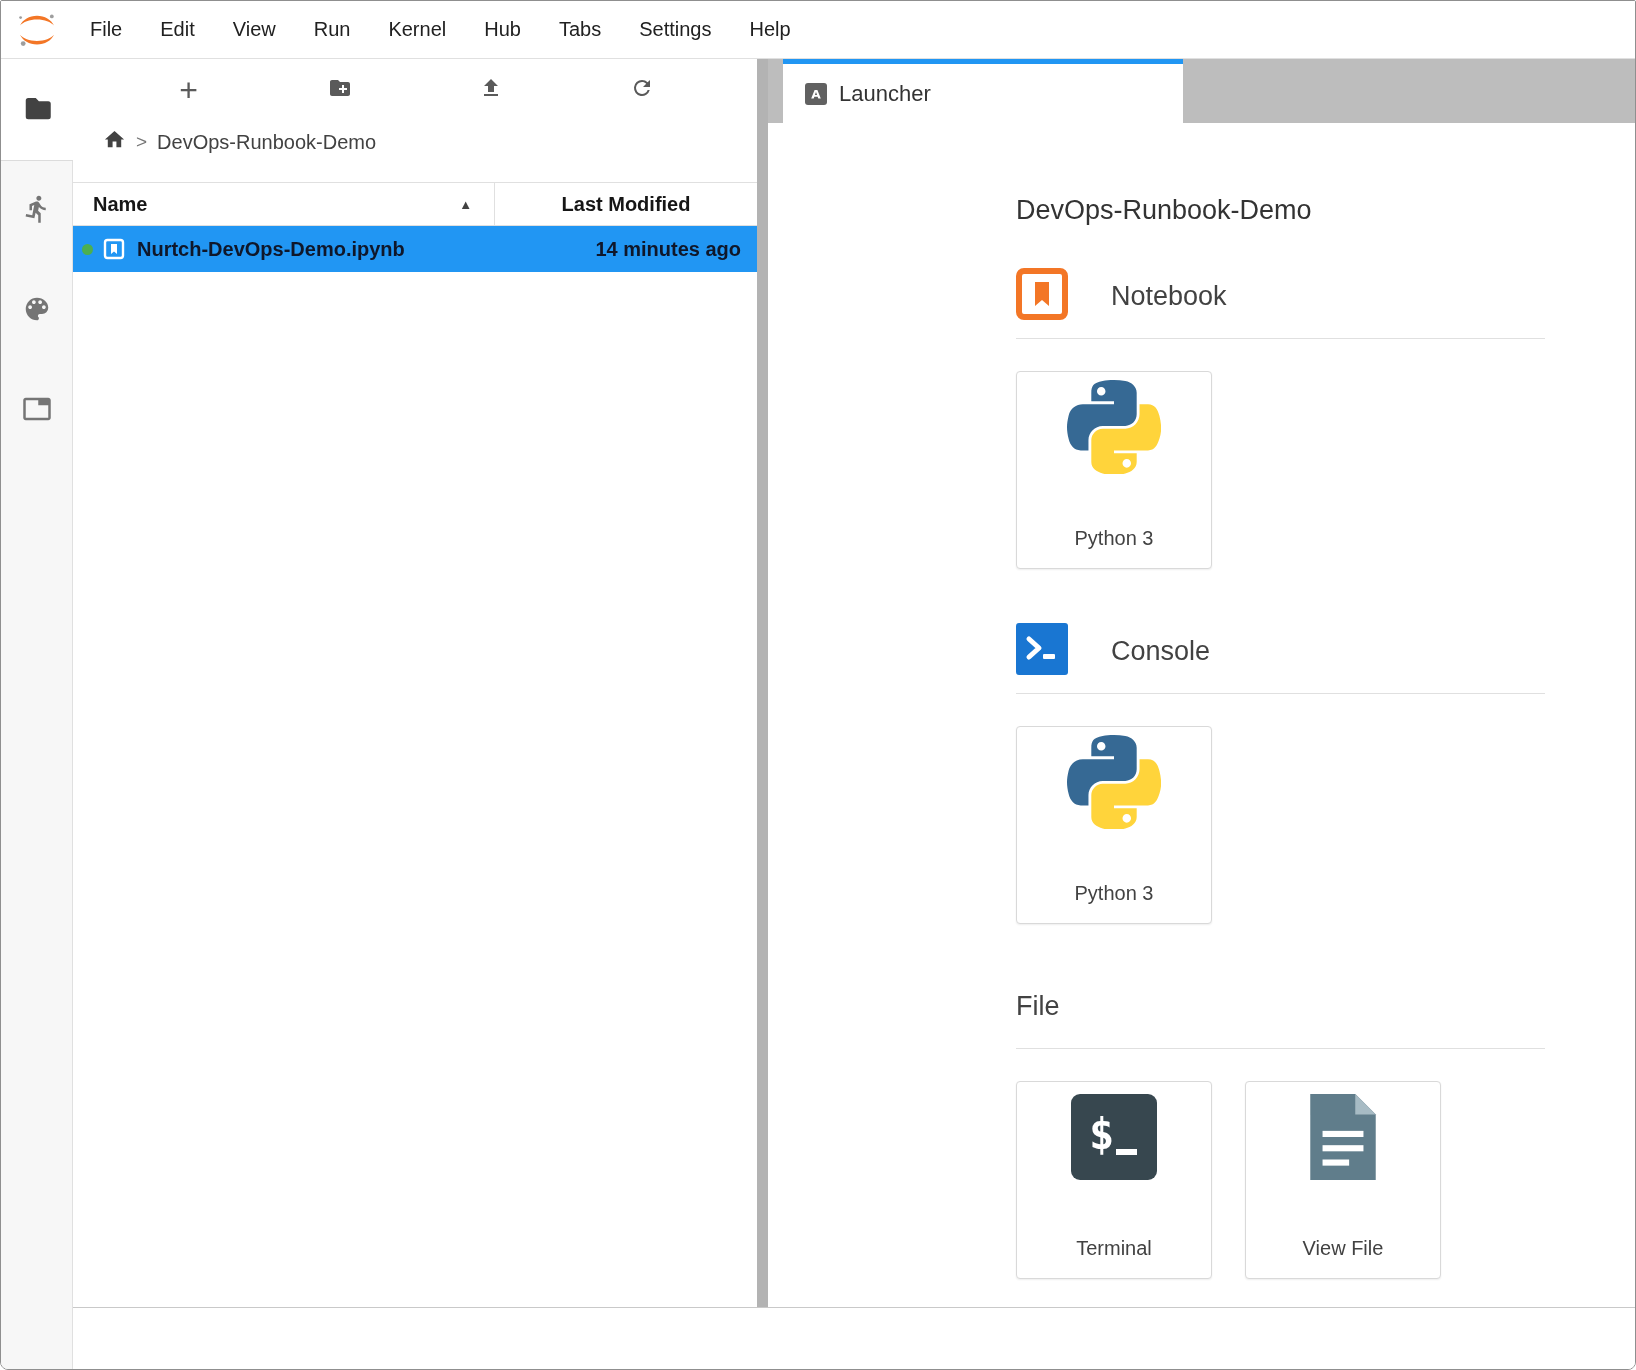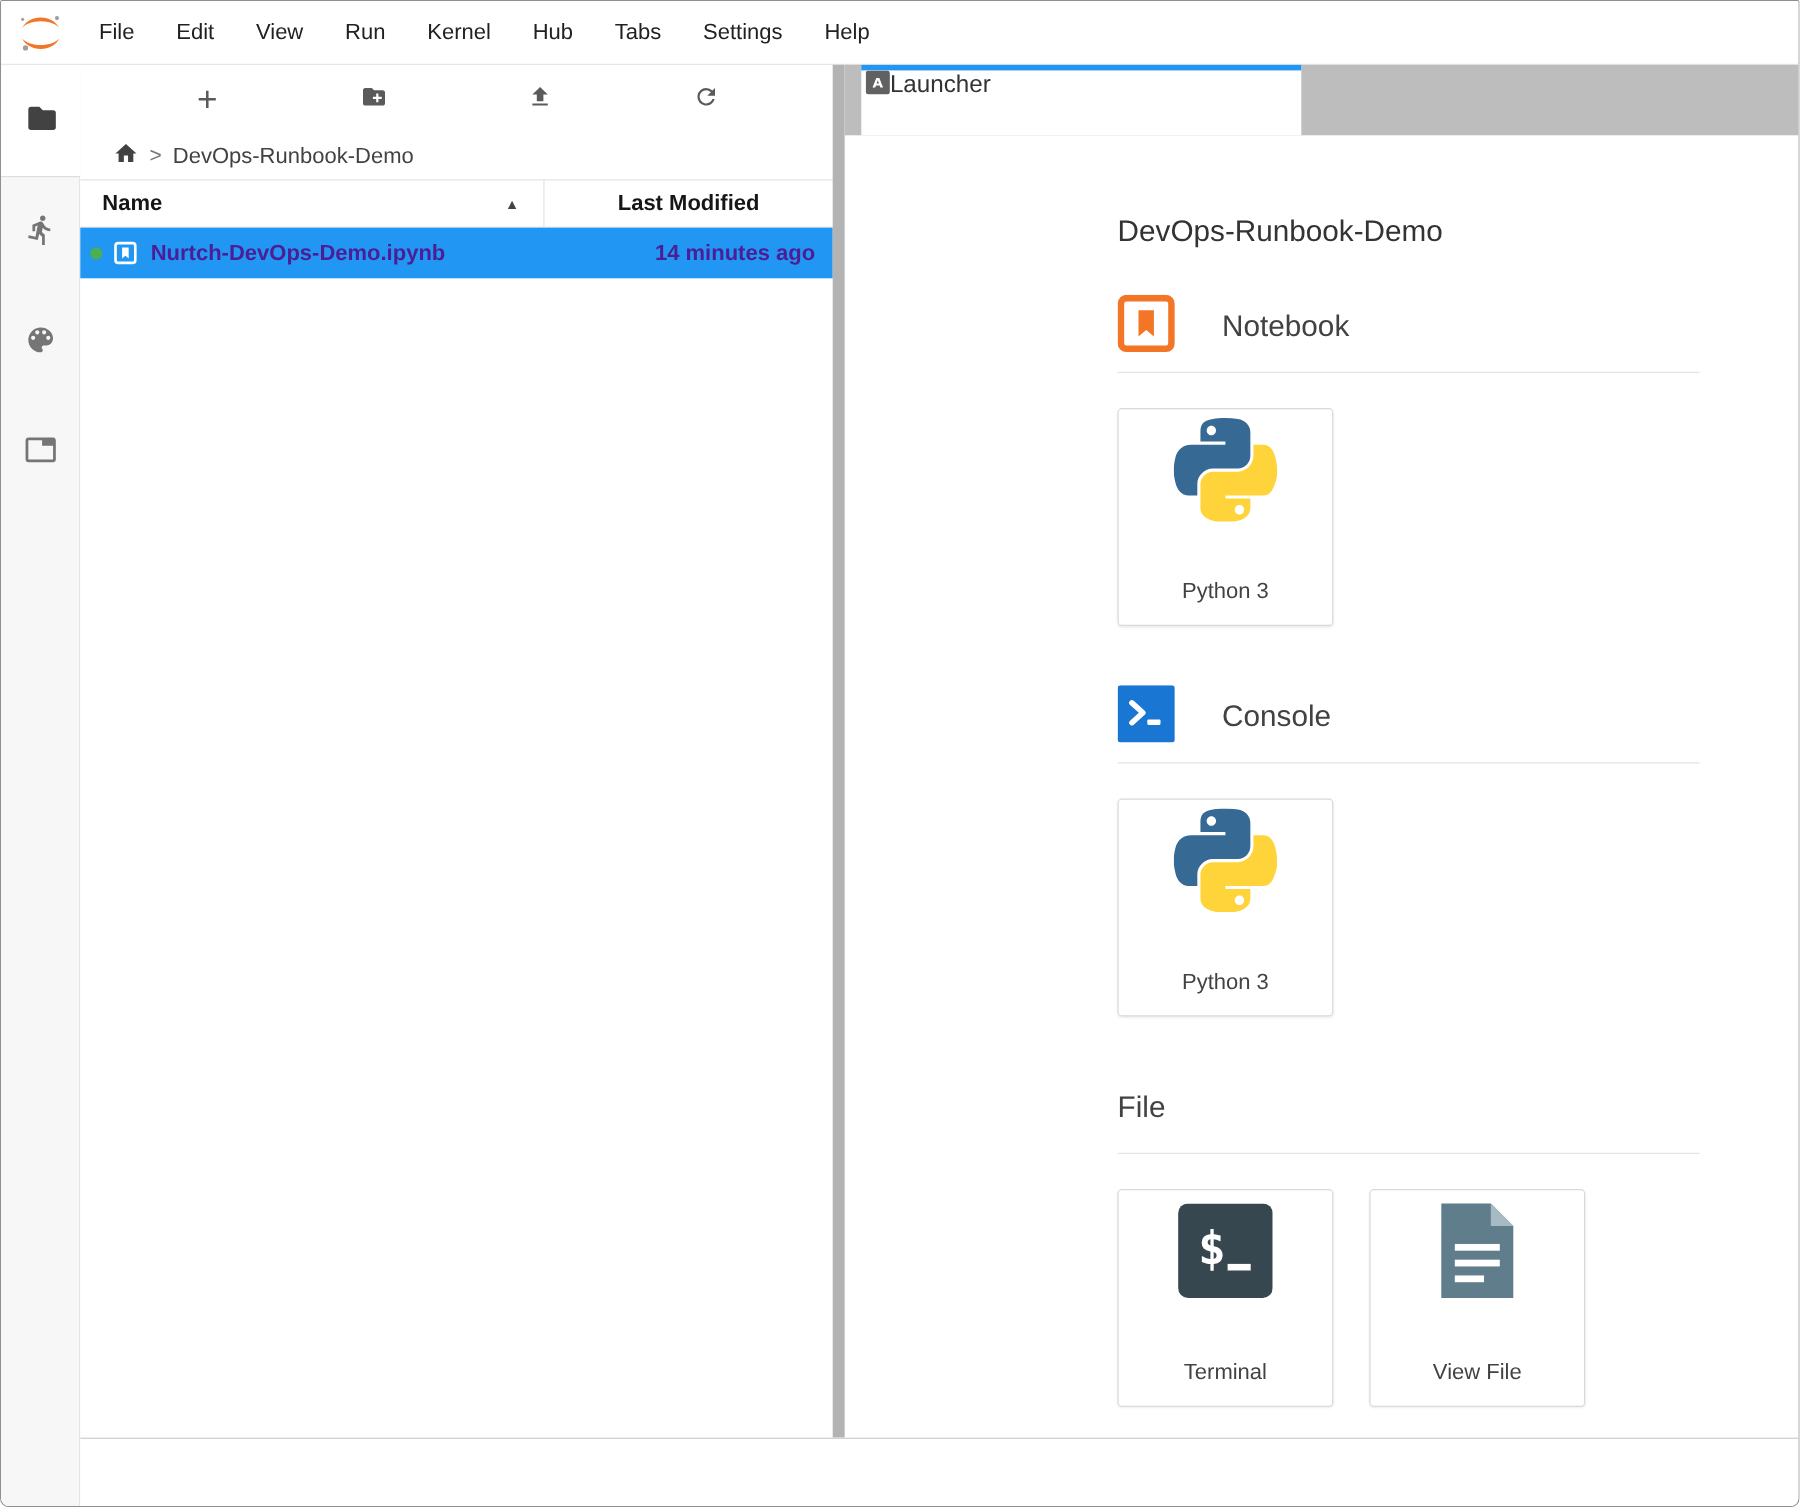--- a/index.html
+++ b/index.html
@@ -35,41 +35,41 @@
   .fb-toolbar { height:62px; display:flex; align-items:center; justify-content:space-around; padding:0 40px; }
   .fb-btn { width:46px; height:40px; display:flex; align-items:center; justify-content:center; cursor:pointer; }
   .fb-btn svg { width:24px; height:24px; }
   .plus-glyph { font-size:32px; font-weight:300; color:#5a5a5a; line-height:1; }
 
   .breadcrumb { height:42px; display:flex; align-items:center; padding-left:30px; gap:10px;
                 font-size:20px; color:#424242; }
   .crumb-sep { color:#757575; font-size:19px; }
 
   .listing-header { display:flex; height:44px; border-top:1px solid #e0e0e0; border-bottom:1px solid #e0e0e0;
-                    align-items:center; font-weight:bold; font-size:20px; color:#161616; }
+                    align-items:center; font-weight:bold; font-size:20px; color:#161616;margin-top:19px; }
   .col-name { flex:1; display:flex; align-items:center; padding-left:20px; height:100%; }
   .sort-caret { margin-left:auto; margin-right:22px; font-size:13px; color:#424242; }
   .col-modified { width:263px; height:100%; border-left:1px solid #e0e0e0;
                   display:flex; align-items:center; justify-content:center; }
 
   .fb-row { height:46px; display:flex; align-items:center; font-size:20px; }
-  .fb-row.selected { background:#2196F3; color:#4c1d95; }
+  .fb-row.selected { background:#2196F3; color:#0f172a; }
   .row-dot { width:11px; height:11px; border-radius:50%; background:#4CAF50; margin-left:9px; flex:0 0 auto; }
   .row-file-icon { margin-left:9px; display:flex; flex:0 0 auto; }
   .row-name { margin-left:11px; font-weight:600; white-space:nowrap; }
   .row-modified { margin-left:auto; padding-right:16px; font-weight:600; }
 
   
   .splitter { width:11px; background:#b3b3b3; flex:0 0 auto; cursor:col-resize; }
 
   
   .main { flex:1; display:flex; flex-direction:column; background:#fff; min-width:0; }
   .tabbar { height:64px; background:#bdbdbd; display:flex; align-items:stretch; padding-left:15px; flex:0 0 auto; }
-  .tab { width:400px; background:#fff; border-top:5px solid #2196F3; display:flex; 
-         padding-left:4px; font-size:22px; color:#333; }
+  .tab { width:400px; background:#fff; border-top:5px solid #2196F3; display:flex; align-items:center;
+         gap:12px; padding-left:22px; font-size:22px; color:#333; }
   .tab-icon { display:flex; }
 
   
   .launcher { flex:1; overflow:hidden; padding:72px 90px 0 248px; }
   .launcher-title { font-size:27px; font-weight:400; color:#333; margin-bottom:44px; }
   .section-header { display:flex; align-items:center; gap:43px; height:52px; }
   .section-label { font-size:27px; color:#424242; }
   .rule { height:1px; background:#e0e0e0; margin-top:16px; }
   .cards { display:flex; gap:33px; margin-top:32px; margin-bottom:56px; }
   .card { width:196px; height:198px; border:1px solid #d9d9d9; border-radius:4px; background:#fff;

